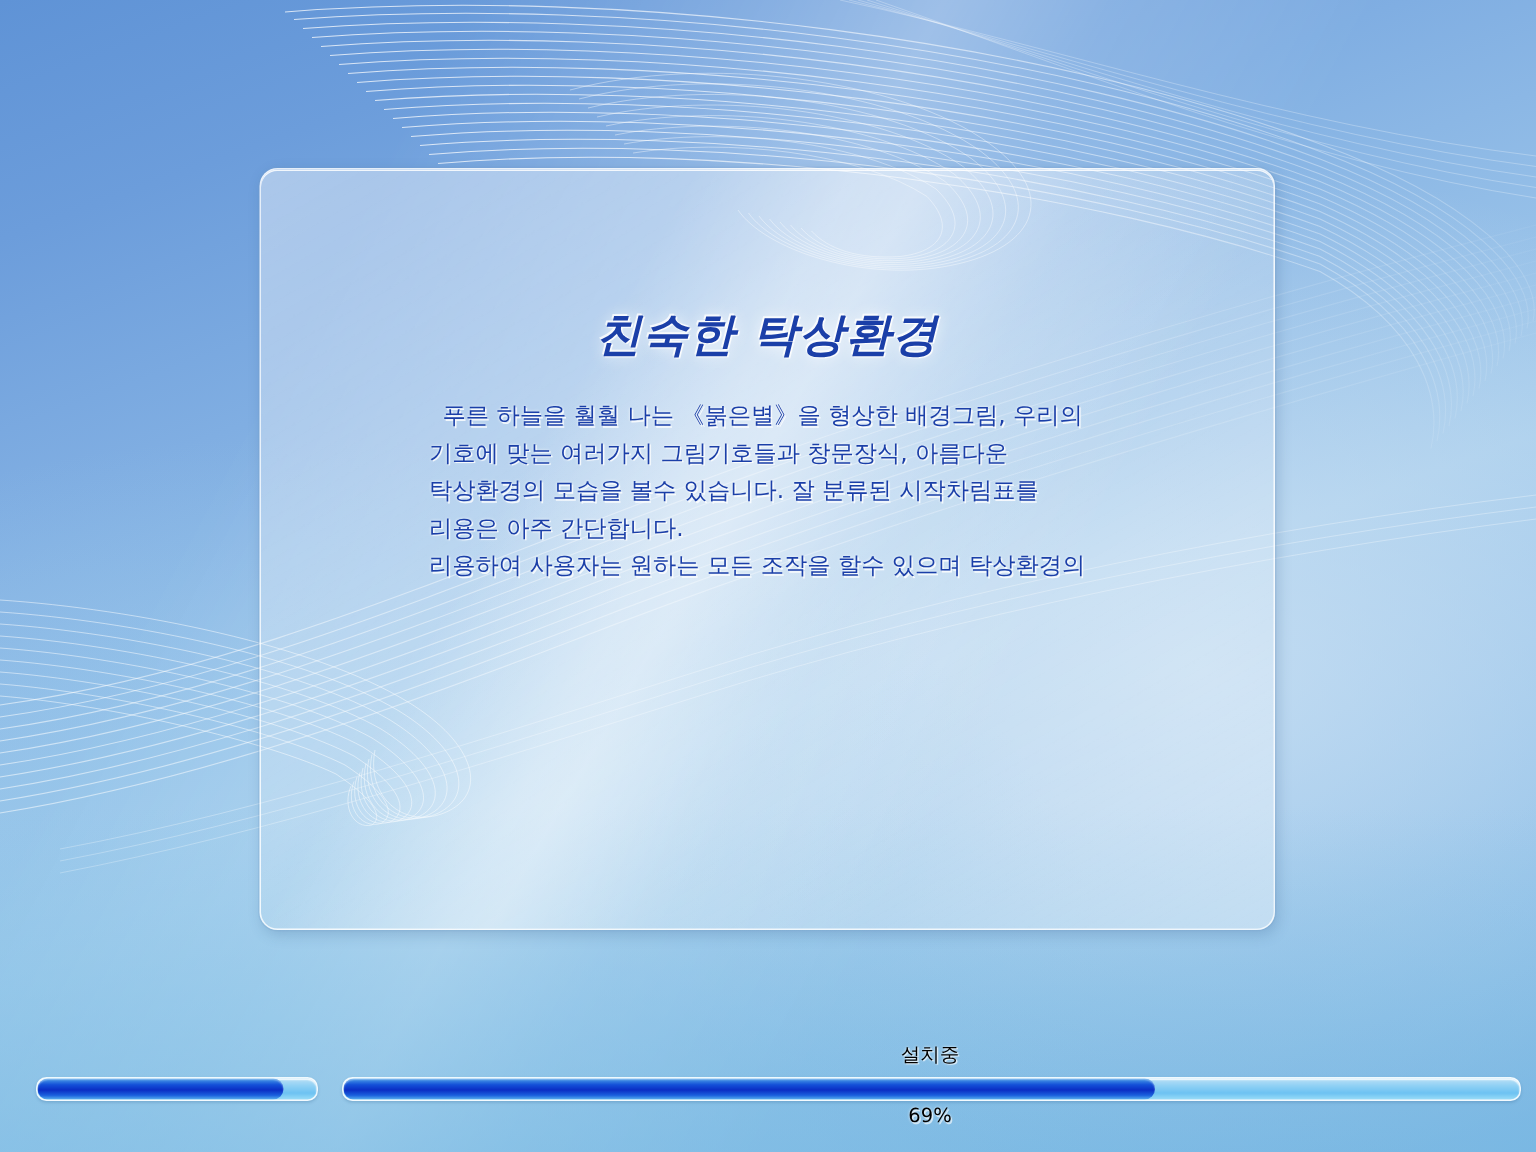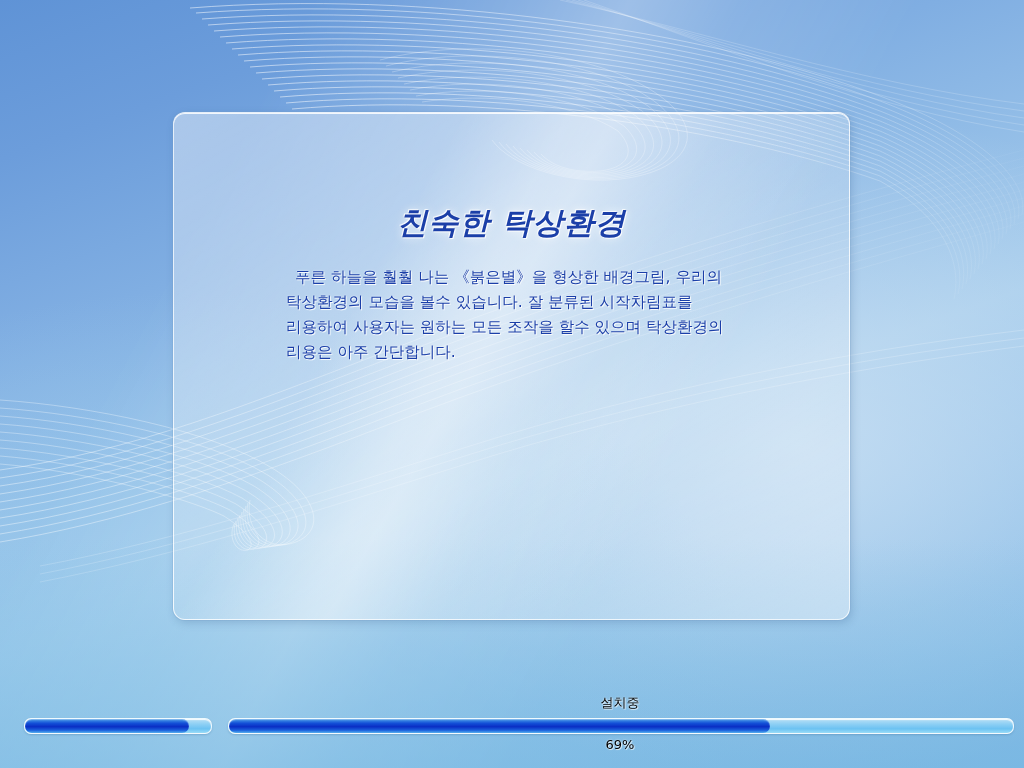--- a/index.html
+++ b/index.html
@@ -280,23 +280,24 @@
   <div class="bg-sheen"></div>
   <div class="bg-bottom-glow"></div>
 
   <div id="panel">
     <div class="panel-inner-sheen"></div>
 
     <div id="panel-title">친숙한 탁상환경</div>
 
     <div id="panel-body">
       <span class="bline indent">푸른 하늘을  훨훨 나는 《붉은별》을  형상한 배경그림,  우리의</span>
+      <span class="bline">기호에   맞는   여러가지   그림기호들과   창문장식,   아름다운</span>
       <span class="bline">탁상환경의   모습을   볼수   있습니다.   잘  분류된 시작차림표를</span>
+      <span class="bline">리용은 아주 간단합니다.</span>
       <span class="bline">리용하여  사용자는 원하는 모든 조작을 할수 있으며 탁상환경의</span>
-      <span class="bline">리용은 아주 간단합니다.</span>
     </div>
   </div>
 
   <div class="pbar" id="pbar-left">
     <div class="fill" style="width: 88%;"></div>
   </div>
   <div class="plabel" id="label-left">패키지 설치</div>
 
   <div class="plabel" id="label-right-top">설치중</div>
   <div class="pbar" id="pbar-right">

